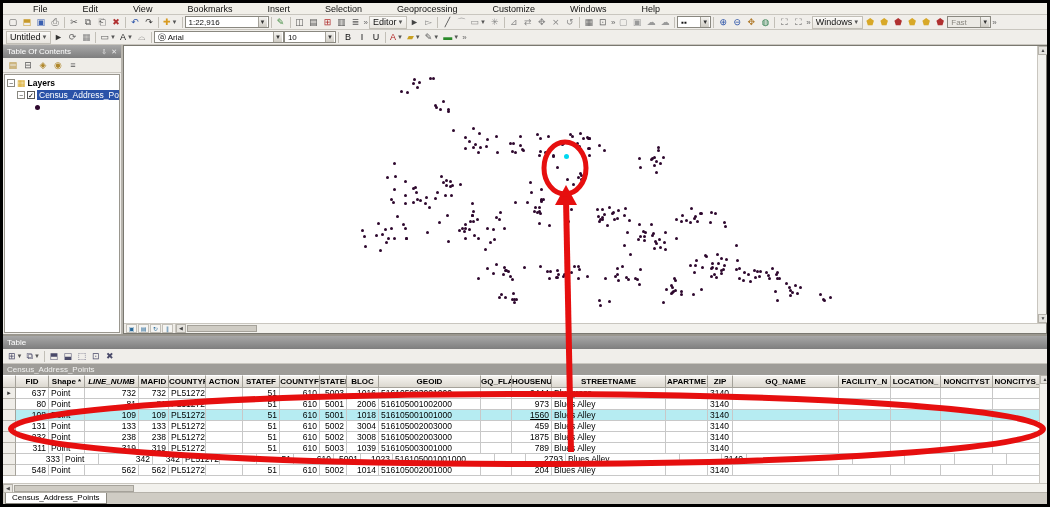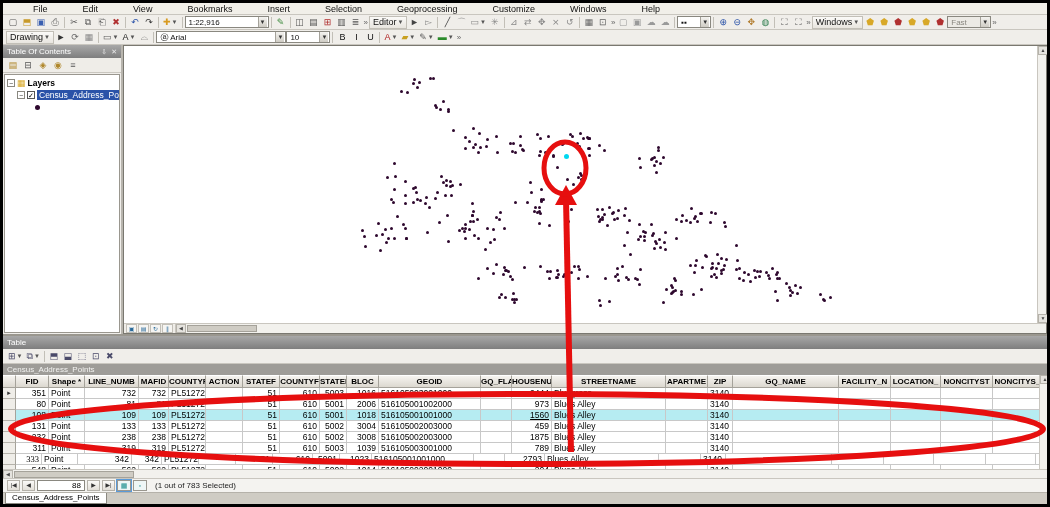--- a/index.html
+++ b/index.html
@@ -275,21 +275,21 @@
           <span class="ig" style="color: rgb(176, 48, 48);">⬟</span>
         </div>
         <div class="combo dis" style="width: 44px;">
           <span class="cv">Fast</span>
           <span class="ca">▼</span>
         </div>
         <div class="ovf">»</div>
       </div>
     <div class="toolbar" id="toolbar2">
         <div class="tlabel">
-          <span>Drawing</span>
+          <span>Untitled</span>
           <span class="dd">▼</span>
         </div>
         <div class="tbtn">
           <span class="ig" style="color: rgb(51, 51, 51);">►</span>
         </div>
         <div class="tbtn">
           <span class="ig" style="color: rgb(102, 102, 102);">⟳</span>
         </div>
         <div class="tbtn">
           <span class="ig" style="color: rgb(136, 136, 136);">▦</span>
@@ -304,21 +304,21 @@
           <span class="dd">▼</span>
         </div>
         <div class="tbtn">
           <span class="ig" style="color: rgb(102, 102, 102);">⌓</span>
         </div>
         <div class="tsep"></div>
         <div class="combo" style="width: 130px;">
           <span class="cv">ⓐ Arial</span>
           <span class="ca">▼</span>
         </div>
-        <div class="combo" style="width: 44px;">
+        <div class="combo" style="width: 52px;">
           <span class="cv">10</span>
           <span class="ca">▼</span>
         </div>
         <div class="tsep"></div>
         <div class="tbtn">
           <span class="ig" style="color: rgb(17, 17, 17);">B</span>
         </div>
         <div class="tbtn">
           <span class="ig" style="color: rgb(17, 17, 17);">I</span>
         </div>
@@ -800,21 +800,21 @@
           <div class="tbtn">
             <span class="ig" style="color: rgb(74, 74, 106);">✖</span>
           </div>
         </div>
       <div id="layerstrip">Census_Address_Points</div>
       <div id="grid">
         <div class="hrow" id="headrow">
             <div class="hcell" style="width: 13px;"></div>
             <div class="hcell" style="width: 33px;">FID</div>
             <div class="hcell" style="width: 36px;">Shape *</div>
-            <div class="hcell" style="width: 54px;">LINE_NUMB</div>
+            <div class="hcell" style="width: 54px; font-style: italic;">LINE_NUMB</div>
             <div class="hcell" style="width: 30px;">MAFID</div>
             <div class="hcell" style="width: 37px;">COUNTYF</div>
             <div class="hcell" style="width: 37px;">ACTION</div>
             <div class="hcell" style="width: 37px;">STATEF</div>
             <div class="hcell" style="width: 40px;">COUNTYF</div>
             <div class="hcell" style="width: 27px;">STATEF</div>
             <div class="hcell" style="width: 32px;">BLOC</div>
             <div class="hcell" style="width: 102px;">GEOID</div>
             <div class="hcell" style="width: 31px;">GQ_FLA</div>
             <div class="hcell" style="width: 40px;">HOUSENUM</div>
@@ -824,21 +824,21 @@
             <div class="hcell" style="width: 106px;">GQ_NAME</div>
             <div class="hcell" style="width: 52px;">FACILITY_N</div>
             <div class="hcell" style="width: 50px;">LOCATION_</div>
             <div class="hcell" style="width: 52px;">NONCITYST</div>
             <div class="hcell" style="width: 50px;">NONCITYS_</div>
             <div class="hcell" style="width: 14px;">M…</div>
           </div>
         <div id="rows">
             <div class="drow">
               <div class="dcell gut" style="width: 13px;">▸</div>
-              <div class="dcell ar" style="width: 33px;">351</div>
+              <div class="dcell ar" style="width: 33px;">637</div>
               <div class="dcell al" style="width: 36px;">Point</div>
               <div class="dcell ar" style="width: 54px;">732</div>
               <div class="dcell ar" style="width: 30px;">732</div>
               <div class="dcell al" style="width: 37px;">PL512720</div>
               <div class="dcell al" style="width: 37px;"></div>
               <div class="dcell ar" style="width: 37px;">51</div>
               <div class="dcell ar" style="width: 40px;">610</div>
               <div class="dcell ar" style="width: 27px;">5003</div>
               <div class="dcell ar" style="width: 32px;">1016</div>
               <div class="dcell al" style="width: 102px;">516105003001000</div>
@@ -974,21 +974,21 @@
               <div class="dcell al" style="width: 25px;">3140</div>
               <div class="dcell al" style="width: 106px;"></div>
               <div class="dcell al" style="width: 52px;"></div>
               <div class="dcell al" style="width: 50px;"></div>
               <div class="dcell al" style="width: 52px;"></div>
               <div class="dcell al" style="width: 50px;"></div>
               <div class="dcell al" style="width: 14px;"></div>
             </div>
             <div class="drow">
               <div class="dcell gut" style="width: 13px;"></div>
-              <div class="dcell ar" style="width: 26px; font-family: Liberation Serif, serif;">333</div>
+              <div class="dcell ar" style="width: 47px;">333</div>
               <div class="dcell al" style="width: 36px;">Point</div>
               <div class="dcell ar" style="width: 54px;">342</div>
               <div class="dcell ar" style="width: 30px;">342</div>
               <div class="dcell al" style="width: 37px;">PL512720</div>
               <div class="dcell al" style="width: 37px;"></div>
               <div class="dcell ar" style="width: 37px;">51</div>
               <div class="dcell ar" style="width: 40px;">610</div>
               <div class="dcell ar" style="width: 27px;">5001</div>
               <div class="dcell ar" style="width: 32px;">1023</div>
               <div class="dcell al" style="width: 102px;">516105001001000</div>
@@ -1032,30 +1032,20 @@
           </div>
         <div id="tablevscroll">
           <div class="sbtn">▲</div>
           <div style="flex:1"></div>
         </div>
       </div>
       <div id="tablehscroll">
         <div class="sbtn">◀</div>
         <div class="sthumb" style="width:120px"></div>
       </div>
-      <div id="recnav">
-        <div class="navbtn">|◀</div>
-        <div class="navbtn">◀</div>
-        <div id="navbox">88</div>
-        <div class="navbtn">▶</div>
-        <div class="navbtn">▶|</div>
-        <div class="recicon on">▦</div>
-        <div class="recicon">▫</div>
-        <div id="navstatus">(1 out of 783 Selected)</div>
-      </div>
       <div id="tabstrip">
         <div id="sheettab">Census_Address_Points</div>
       </div>
     </div>
 
   </div>
 
   <svg id="anno" viewBox="0 0 1050 507">
     <ellipse id="an-ellipse" fill="none" cx="527" cy="429" rx="516" ry="35" stroke="#e60f0f" stroke-width="6"></ellipse>
     <line id="an-line" x1="571" y1="452" x2="566" y2="198" stroke="#e60f0f" stroke-width="6"></line>

